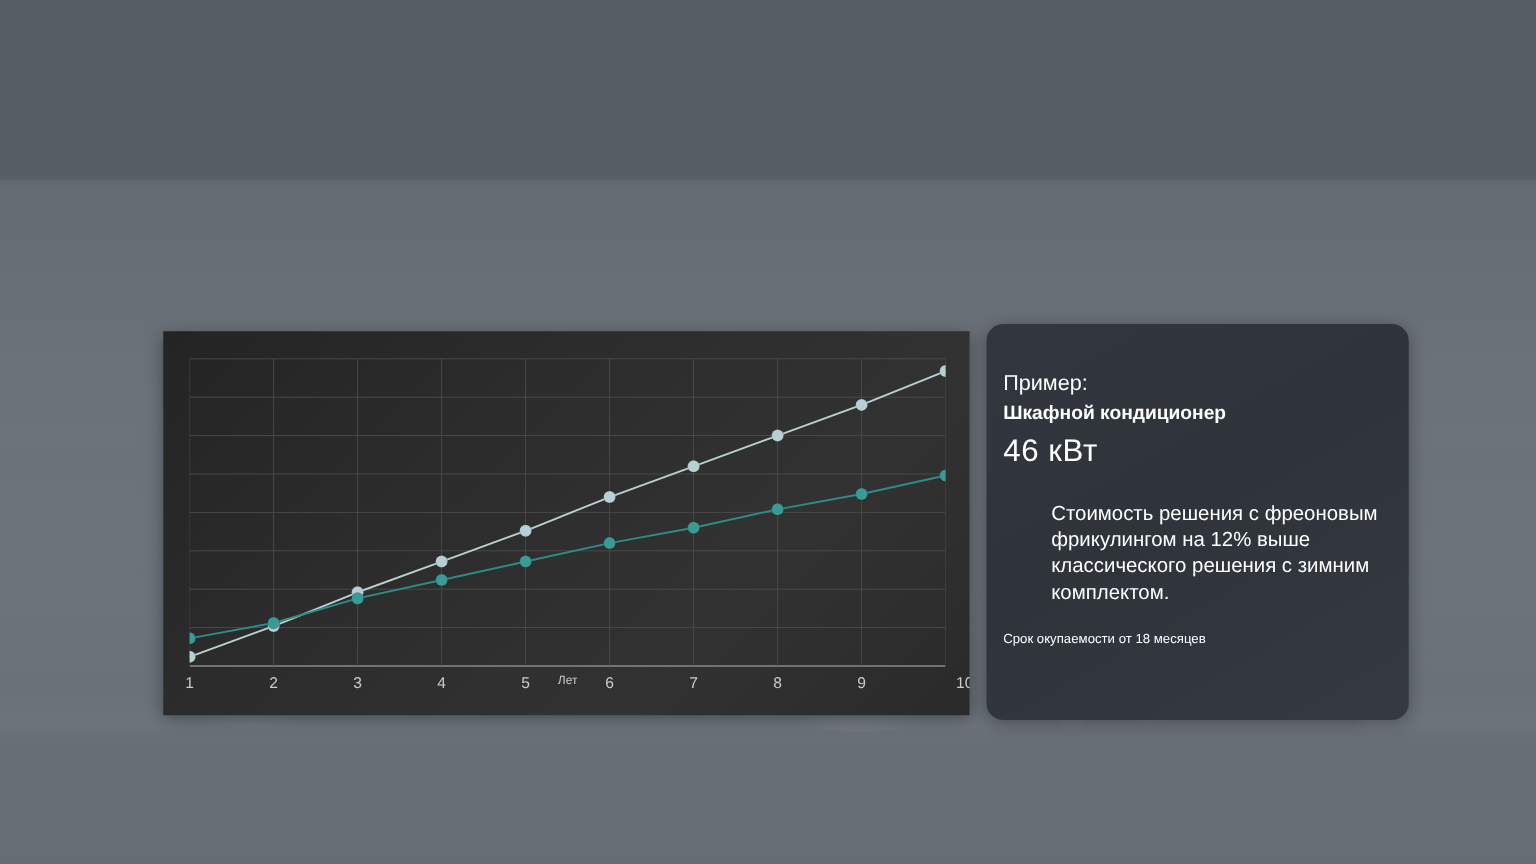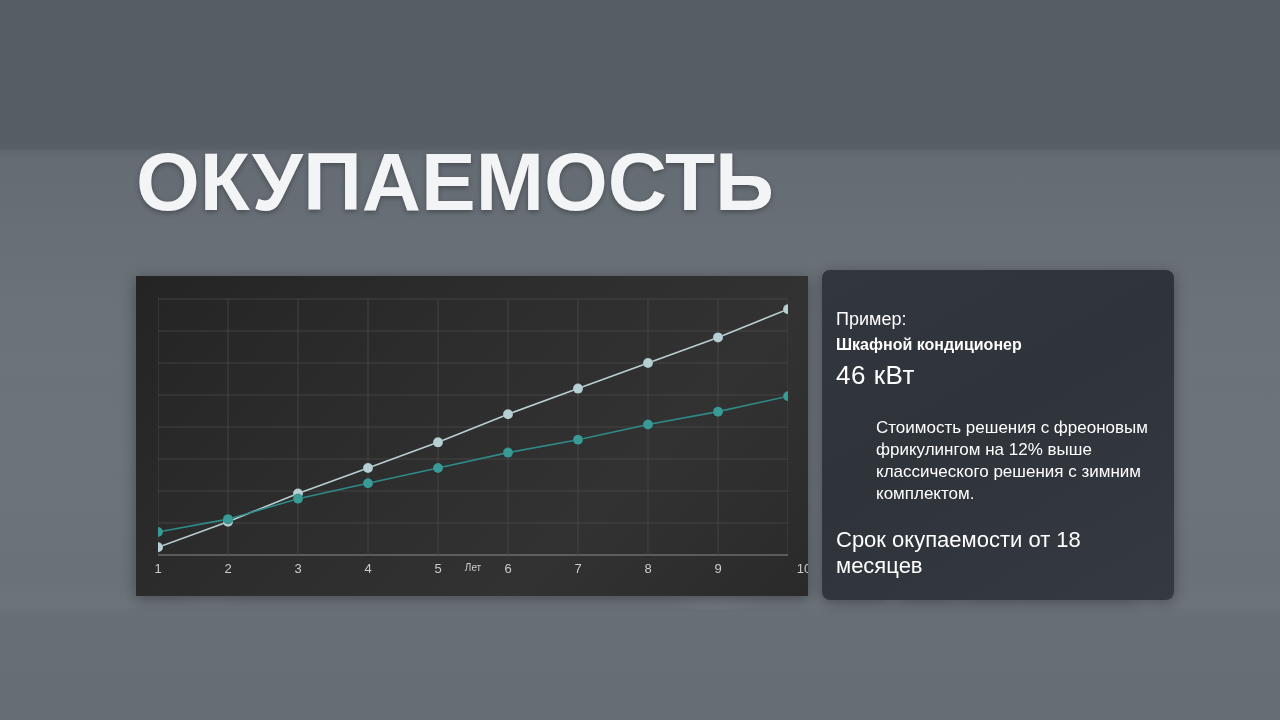--- a/index.html
+++ b/index.html
@@ -114,49 +114,48 @@
   }
 
   
   #info-panel {
     position: absolute;
     left: 822px;
     top: 270px;
     width: 352px;
     height: 330px;
     background: linear-gradient(150deg, #32363e 0%, #2f333a 45%, #353941 100%);
-    border-radius: 8px;
+    border-radius: 14px;
     box-shadow: 0 3px 14px rgba(0,0,0,0.32);
     overflow: hidden;
     padding: 38px 22px 0 14px;
   }
   .info-line { color: #ffffff; line-height: 1.3; white-space: nowrap; }
   #info-example      { font-size: 18px; font-weight: normal; }
   #info-product      { font-size: 16px; font-weight: bold; margin-top: 4px; }
   #info-power        { font-size: 26px; font-weight: normal; margin-top: 3px; letter-spacing: 0.5px; }
   #info-body         { font-size: 17px; line-height: 1.30; margin-top: 24px; color: #ffffff; white-space: pre-line; font-weight: 500; margin-left: 40px; }
-  #info-payback      { font-size: 22px; margin-top: 22px; color: #ffffff; font-weight: 500; }
+  #info-payback      { font-size: 11px; margin-top: 22px; color: #ffffff; font-weight: 500; }
 </style>
 </head>
 <body>
 
 <div id="slide">
 
   <div id="band"></div>
 
   <div class="bokeh" style="left:930px; top:548px; width:58px; height:58px; opacity:.55;"></div>
   <div class="bokeh" style="left:1058px; top:520px; width:42px; height:42px; opacity:.40;"></div>
   <div class="bokeh" style="left:876px; top:575px; width:34px; height:34px; opacity:.35;"></div>
   <div class="bokeh" style="left:1125px; top:566px; width:50px; height:50px; opacity:.30;"></div>
   <div class="bokeh" style="left:900px; top:290px; width:26px; height:26px; opacity:.22;"></div>
   <div class="bokeh" style="left:1140px; top:440px; width:30px; height:30px; opacity:.20;"></div>
   <div class="bokeh" style="left:150px; top:560px; width:120px; height:46px; opacity:.16;"></div>
   <div class="bokeh" style="left:640px; top:566px; width:150px; height:44px; opacity:.18;"></div>
 
-  <h1 id="title">ОКУПАЕМОСТЬ</h1>
 
   <div id="chart-panel">
     <div id="plot">
       <svg viewBox="0 0 630 268" preserveAspectRatio="none">
         <g id="grid-lines">
             <line x1="0" x2="630" y1="8" y2="8" stroke="#4a4a4a" stroke-width="0.8"></line>
             <line x1="0" x2="630" y1="40" y2="40" stroke="#4a4a4a" stroke-width="0.8"></line>
             <line x1="0" x2="630" y1="72" y2="72" stroke="#4a4a4a" stroke-width="0.8"></line>
             <line x1="0" x2="630" y1="104" y2="104" stroke="#4a4a4a" stroke-width="0.8"></line>
             <line x1="0" x2="630" y1="136" y2="136" stroke="#4a4a4a" stroke-width="0.8"></line>

